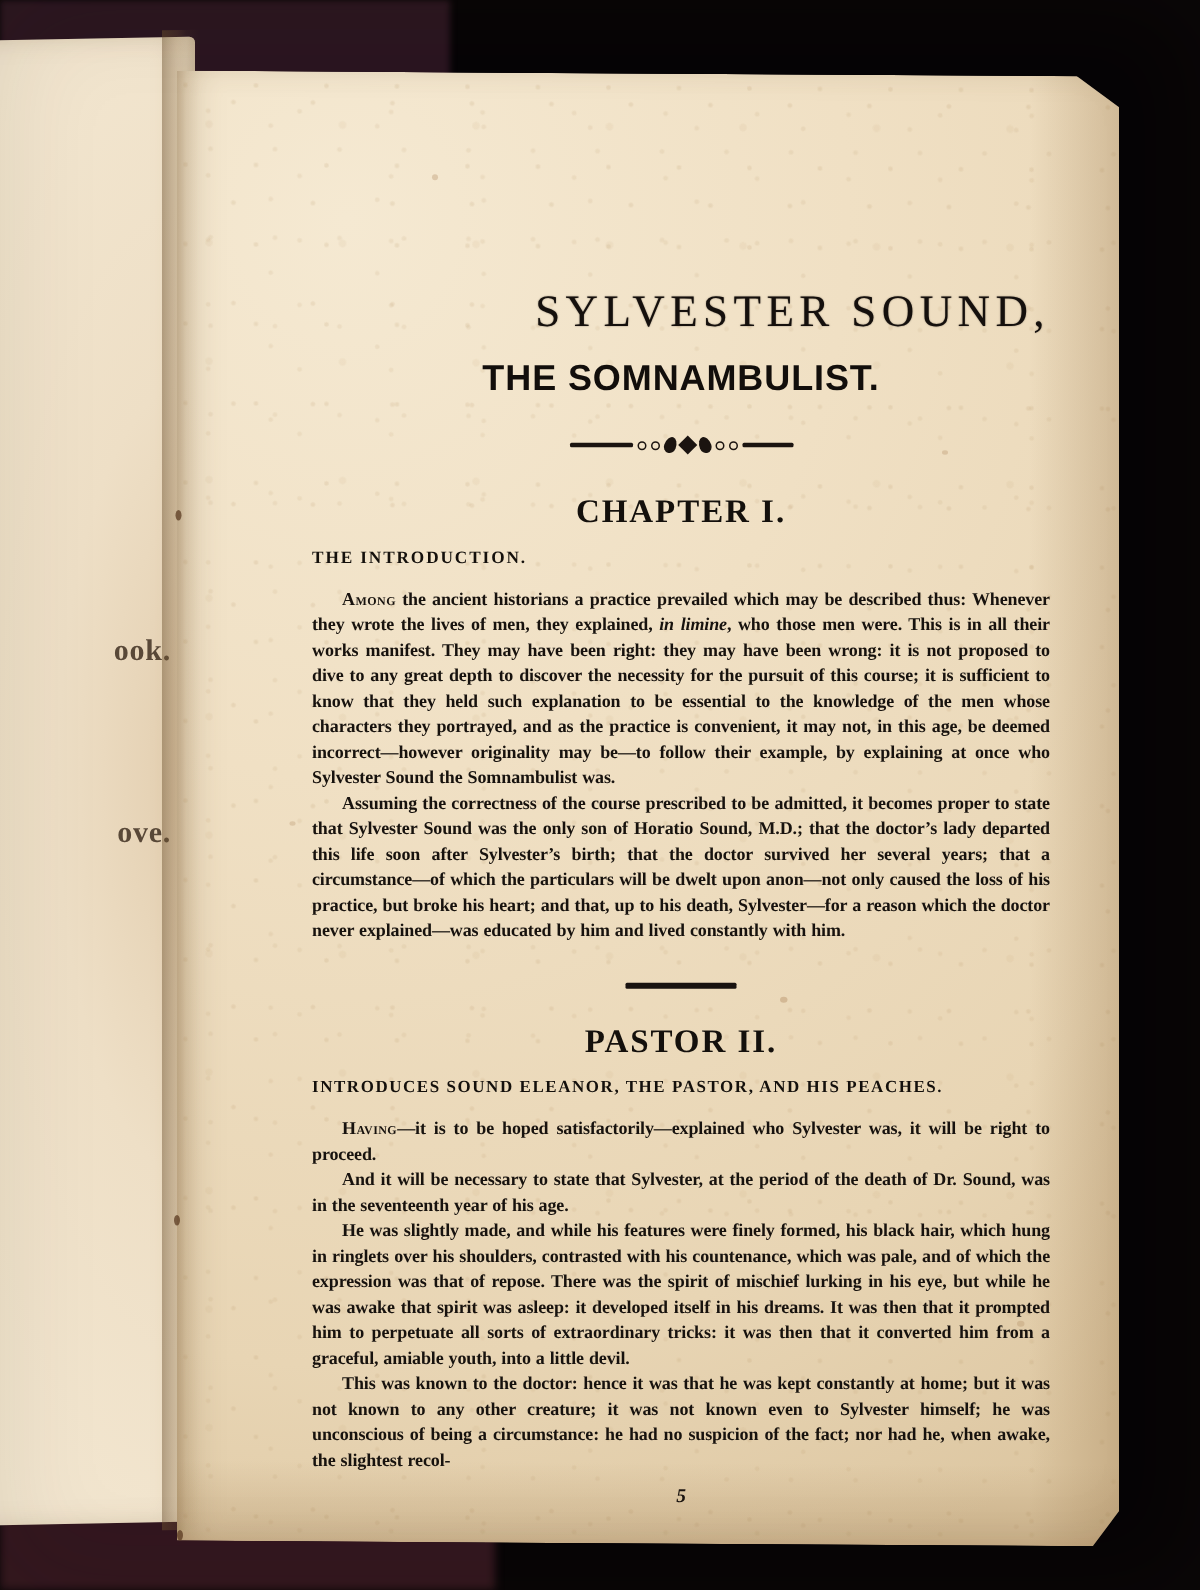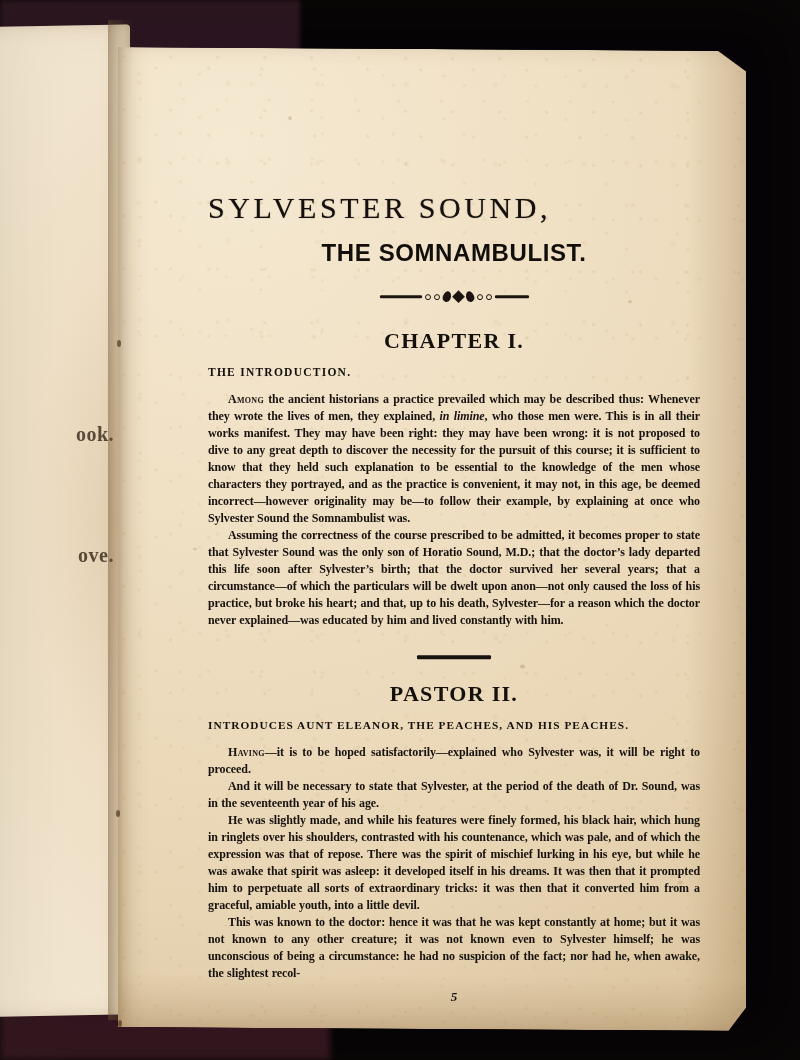--- a/index.html
+++ b/index.html
@@ -137,21 +137,21 @@
     position: absolute;
     left: 90px; top: 0;
     width: 492px;
     transform: skewY(-0.35deg);
     color: #181310;
   }
 
   .book-title {
     margin: 0;
     padding-top: 142px;
-    text-align: left;
+    text-align: right;
     font-family: "Liberation Serif", serif;
     font-weight: 400;
     font-size: 30px;
     letter-spacing: 3.6px;
     color: #15100d;
     text-shadow: 0 0 1px rgba(25, 18, 12, 0.55);
   }
   .book-subtitle {
     margin: 0;
     padding-top: 14px;
@@ -317,21 +317,21 @@
         <p class="para">
           <span class="smallcaps">Among</span><span> the ancient historians a practice prevailed which may be described thus: Whenever they wrote the lives of men, they explained, </span><span class="ital">in limine</span><span>, who those men were. This is in all their works manifest. They may have been right: they may have been wrong: it is not proposed to dive to any great depth to discover the necessity for the pursuit of this course; it is sufficient to know that they held such explanation to be essential to the knowledge of the men whose characters they portrayed, and as the practice is convenient, it may not, in this age, be deemed incorrect—however originality may be—to follow their example, by explaining at once who Sylvester Sound the Somnambulist was.</span>
         </p>
         <p class="para">Assuming the correctness of the course prescribed to be admitted, it becomes proper to state that Sylvester Sound was the only son of Horatio Sound, M.D.; that the doctor’s lady departed this life soon after Sylvester’s birth; that the doctor survived her several years; that a circumstance—of which the particulars will be dwelt upon anon—not only caused the loss of his practice, but broke his heart; and that, up to his death, Sylvester—for a reason which the doctor never explained—was educated by him and lived constantly with him.</p>
       </div>
 
       <div class="section-rule"></div>
 
       <div class="ch2-wrap">
         <h3 class="chapter-heading">PASTOR II.</h3>
-        <h4 class="chapter-subheading ch2-sub">INTRODUCES AUNT ELEANOR, THE PEACHES, AND HIS PEACHES.</h4>
+        <h4 class="chapter-subheading ch2-sub">INTRODUCES SOUND ELEANOR, THE PASTOR, AND HIS PEACHES.</h4>
       </div>
 
       <div class="body-block">
         <p class="para">
           <span class="smallcaps">Having</span><span>—it is to be hoped satisfactorily—explained who Sylvester was, it will be right to proceed.</span>
         </p>
         <p class="para">And it will be necessary to state that Sylvester, at the period of the death of Dr. Sound, was in the seventeenth year of his age.</p>
         <p class="para">He was slightly made, and while his features were finely formed, his black hair, which hung in ringlets over his shoulders, contrasted with his countenance, which was pale, and of which the expression was that of repose. There was the spirit of mischief lurking in his eye, but while he was awake that spirit was asleep: it developed itself in his dreams. It was then that it prompted him to perpetuate all sorts of extraordinary tricks: it was then that it converted him from a graceful, amiable youth, into a little devil.</p>
         <p class="para">This was known to the doctor: hence it was that he was kept constantly at home; but it was not known to any other creature; it was not known even to Sylvester himself; he was unconscious of being a circumstance: he had no suspicion of the fact; nor had he, when awake, the slightest recol-</p>
       </div>

